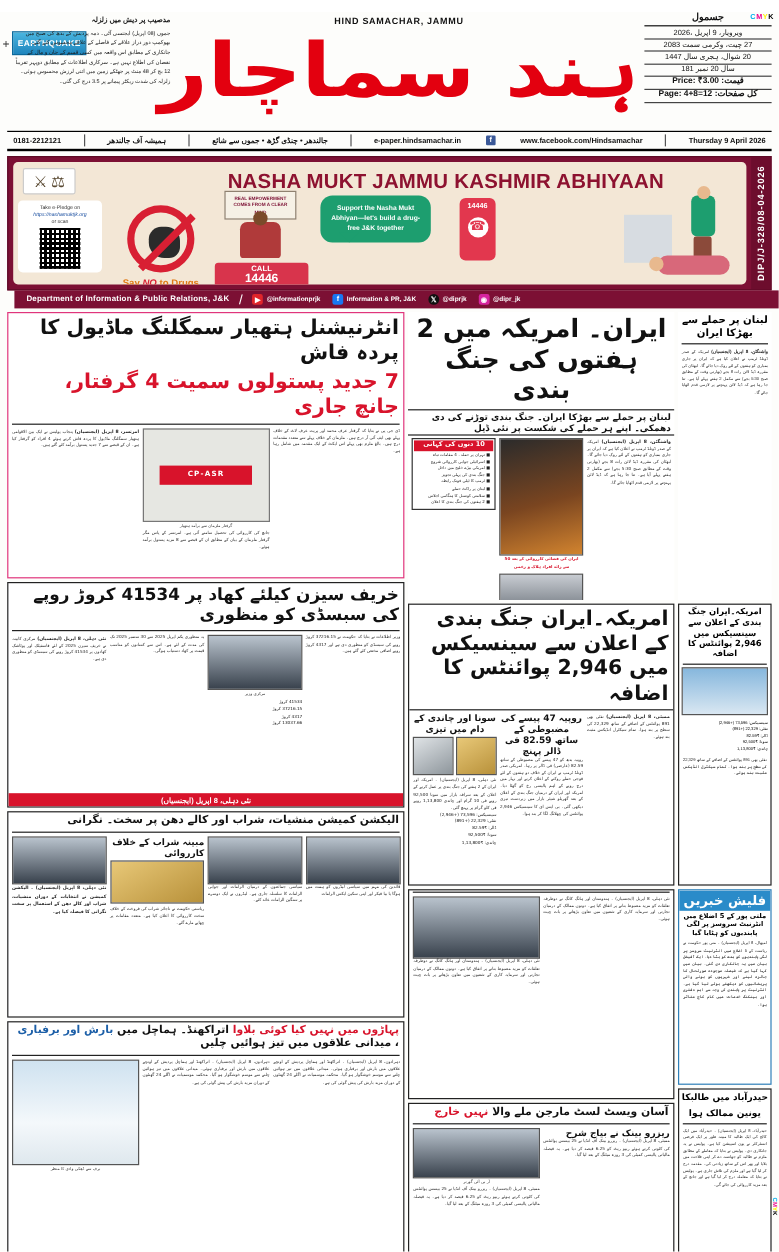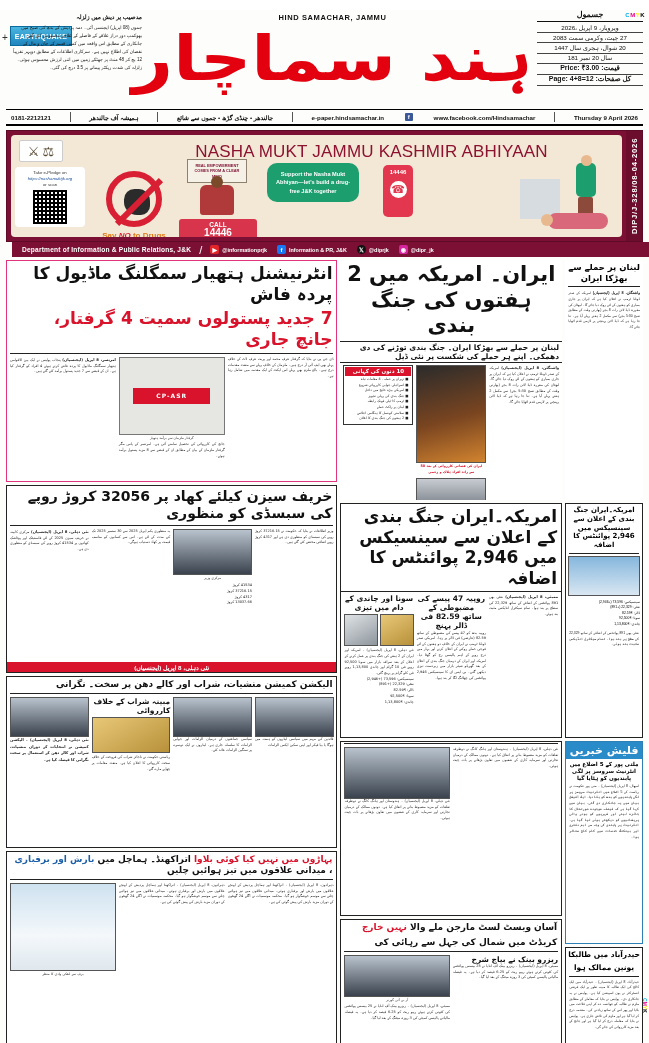--- a/index.html
+++ b/index.html
@@ -50,21 +50,21 @@
     vertical-align:middle;}
 
   
   .ad-wrap{margin:4px 6px 0 6px;position:relative;height:112px;background:#7c1034;
     border:1px solid #5d0b26;display:flex;}
   .ad-vert{width:16px;background:#6d0d2d;color:#fff;writing-mode:vertical-rl;
     transform:rotate(180deg);font-size:7.6px;font-weight:bold;letter-spacing:.8px;
     display:flex;align-items:center;justify-content:center;order:2;}
   .ad-inner{flex:1;margin:4px;background:#f3e7d6;border-radius:4px;position:relative;overflow:hidden;}
   .ad-title{position:absolute;left:120px;top:7px;right:10px;text-align:center;
-    font-size:17px;font-weight:normal;color:#8d1230;letter-spacing:.2px;}
+    font-size:17px;font-weight:bold;color:#8d1230;letter-spacing:.2px;}
   .emblem-box{position:absolute;left:8px;top:5px;width:44px;height:22px;background:#fff;
     border:1px solid #ccc;display:flex;align-items:center;justify-content:center;gap:3px;border-radius:2px;}
   .emb{font-size:13px;color:#5a4a33;line-height:1;}
   .pledge{position:absolute;left:4px;top:32px;width:70px;text-align:center;background:#fff;
     border-radius:4px;padding:3px 2px;}
   .pledge p{font-size:4.3px;color:#333;line-height:1.35;}
   .pledge .lnk{color:#1b4fa0;font-style:italic;}
   .qr{width:34px;height:34px;margin:3px auto 0;
     background:
       repeating-linear-gradient(90deg,#000 0 2px,#fff 2px 4px),
@@ -313,21 +313,21 @@
             <div>جانچ کی کارروائی کی تحصیل سامنے آئی ہے۔ امرتسر کے پاس مگر گرفتار ملزمان کے بیان کے مطابق ان کے قبضے سے 8 مزید پستول برآمد ہوئے۔</div>
           </div>
           <div class="tcol">
             <span>ڈی جی پی نے بتایا کہ گرفتار عرف محمد اور پریت عرف لاٹ کے خلاف پہلے بھی ایف آئی آر درج ہیں۔ ملزمان کے خلاف پہلے سے متعدد مقدمات درج ہیں۔ بالغ ملزم بھی پہلے اس ایکٹ کے ایک مقدمہ میں شامل رہا ہے۔</span>
           </div>
         </div>
       </div>
 
       <div class="box" style="height:188px">
         <div class="hl hl-lg">
-          <span>خریف سیزن کیلئے کھاد پر 32056 کروڑ روپے کی سبسڈی کو منظوری</span>
+          <span>خریف سیزن کیلئے کھاد پر 41534 کروڑ روپے کی سبسڈی کو منظوری</span>
         </div>
         <div class="rule"></div>
         <div class="cols4" style="height:150px">
           <div class="tcol">
             <span class="dline">نئی دہلی، 8 اپریل (ایجنسیاں)</span>
             <span>مرکزی کابینہ نے خریف سیزن 2025 کے لئے فاسفیٹک اور پوٹاشک کھادوں پر 41534 کروڑ روپے کی سبسڈی کو منظوری دی ہے۔</span>
           </div>
           <div class="tcol"><span>یہ منظوری یکم اپریل 2025 سے 30 ستمبر 2025 تک کی مدت کے لئے ہے۔ اس سے کسانوں کو مناسب قیمت پر کھاد دستیاب ہوگی۔</span></div>
           <div class="tcol">
             <div class="photo suit" style="height:46px"></div>
@@ -467,21 +467,20 @@
           </div>
           <div class="tcol"><span>نئی دہلی، 8 اپریل (ایجنسیاں) ۔ ہندوستان اور ہانگ کانگ نے دوطرفہ تعلقات کو مزید مضبوط بنانے پر اتفاق کیا ہے۔ دونوں ممالک کے درمیان تجارتی اور سرمایہ کاری کے شعبوں میں تعاون بڑھانے پر بات چیت ہوئی۔</span></div>
         </div>
       </div>
 
       <div class="box" style="flex:1">
         <div class="hl hl-sm">
           <span>آسان ویسٹ لسٹ مارجن ملے والا</span>
           <span class="hl-red">نہیں خارج</span>
         </div>
-        <div class="hl hl-sm">کریڈٹ میں شمال کی جہل سے رہائی کی</div>
         <div class="rule"></div>
         <div class="cols2" style="height:100px">
           <div class="tcol">
             <div class="photo suit" style="height:42px"></div>
             <div class="cap">آر بی آئی گورنر</div>
             <span>ممبئی، 8 اپریل (ایجنسیاں) ۔ ریزرو بینک آف انڈیا نے 25 بیسس پوائنٹس کی کٹوتی کرتے ہوئے ریپو ریٹ کو 6.25 فیصد کر دیا ہے۔ یہ فیصلہ مالیاتی پالیسی کمیٹی کی 3 روزہ میٹنگ کے بعد لیا گیا۔</span>
           </div>
           <div class="tcol">
             <div class="hl hl-xs" style="padding:0">ریزرو بینک نے بیاج شرح</div>
             <span>ممبئی، 8 اپریل (ایجنسیاں) ۔ ریزرو بینک آف انڈیا نے 25 بیسس پوائنٹس کی کٹوتی کرتے ہوئے ریپو ریٹ کو 6.25 فیصد کر دیا ہے۔ یہ فیصلہ مالیاتی پالیسی کمیٹی کی 3 روزہ میٹنگ کے بعد لیا گیا۔</span>
@@ -508,21 +507,21 @@
         <div class="tbl">
           <div>سینسیکس: 73,596 (+2,946)</div>
           <div>نفٹی: 22,329 (+891)</div>
           <div>ڈالر: ₹82.59</div>
           <div>سونا: ₹92,500</div>
           <div>چاندی: ₹1,13,800</div>
         </div>
         <div class="sidebar-txt">نفٹی بھی 891 پوائنٹس کے اضافے کے ساتھ 22,329 کی سطح پر بند ہوا۔ تمام سیکٹرل انڈیکس مثبت بند ہوئے۔</div>
       </div>
 
-      <div class="box blue" style="height:203px">
+      <div class="box blue" style="height:163px">
         <div class="flash-hd">فلیش خبریں</div>
         <div class="sb-hd" style="font-size:5.6px;padding:2px 2px 0">ملتی پور کے 5 اضلاع میں انٹرنیٹ سروسز پر لگی پابندیوں کو ہٹایا گیا</div>
         <div class="sidebar-txt">امپھال، 8 اپریل (ایجنسیاں) ۔ منی پور حکومت نے ریاست کے 5 اضلاع میں انٹرنیٹ سروسز پر لگی پابندیوں کو بدھ کو ہٹا دیا۔ ایک آفیشل بیان میں یہ جانکاری دی گئی۔ بیان میں کہا گیا ہے کہ فیصلہ موجودہ صورتحال کا جائزہ لینے اور شہریوں کو ہونے والی پریشانیوں کو دیکھتے ہوئے لیا گیا ہے۔ انٹرنیٹ پر پابندی کی وجہ سے اہم دفتری اور بینکنگ خدمات میں کام کاج متاثر ہوا۔</div>
       </div>
 
       <div class="box" style="flex:1">
         <div class="sb-hd" style="font-size:7.5px">حیدرآباد میں طالبکا</div>
         <div class="sb-hd" style="font-size:7.5px">یونین ممالک ہوا</div>
         <div class="rule"></div>
         <div class="sidebar-txt">حیدرآباد، 8 اپریل (ایجنسیاں) ۔ حیدرآباد میں ایک کالج کی ایک طالبہ کا مبینہ طور پر ایک فرضی انسٹرکٹر نے یون اسپیشن کیا ہے۔ پولیس نے یہ جانکاری دی۔ پولیس نے بتایا کہ معاملے کے مطابق ملزم نے طالبہ کو جھانسہ دے کر اپنی فلاحت میں بلایا اور پھر اس کے ساتھ زیادتی کی۔ مقدمہ درج کر لیا گیا ہے اور ملزم کی تلاش جاری ہے۔ پولیس نے بتایا کہ معاملہ درج کر لیا گیا ہے اور جانچ کے بعد مزید کارروائی کی جائے گی۔</div>

